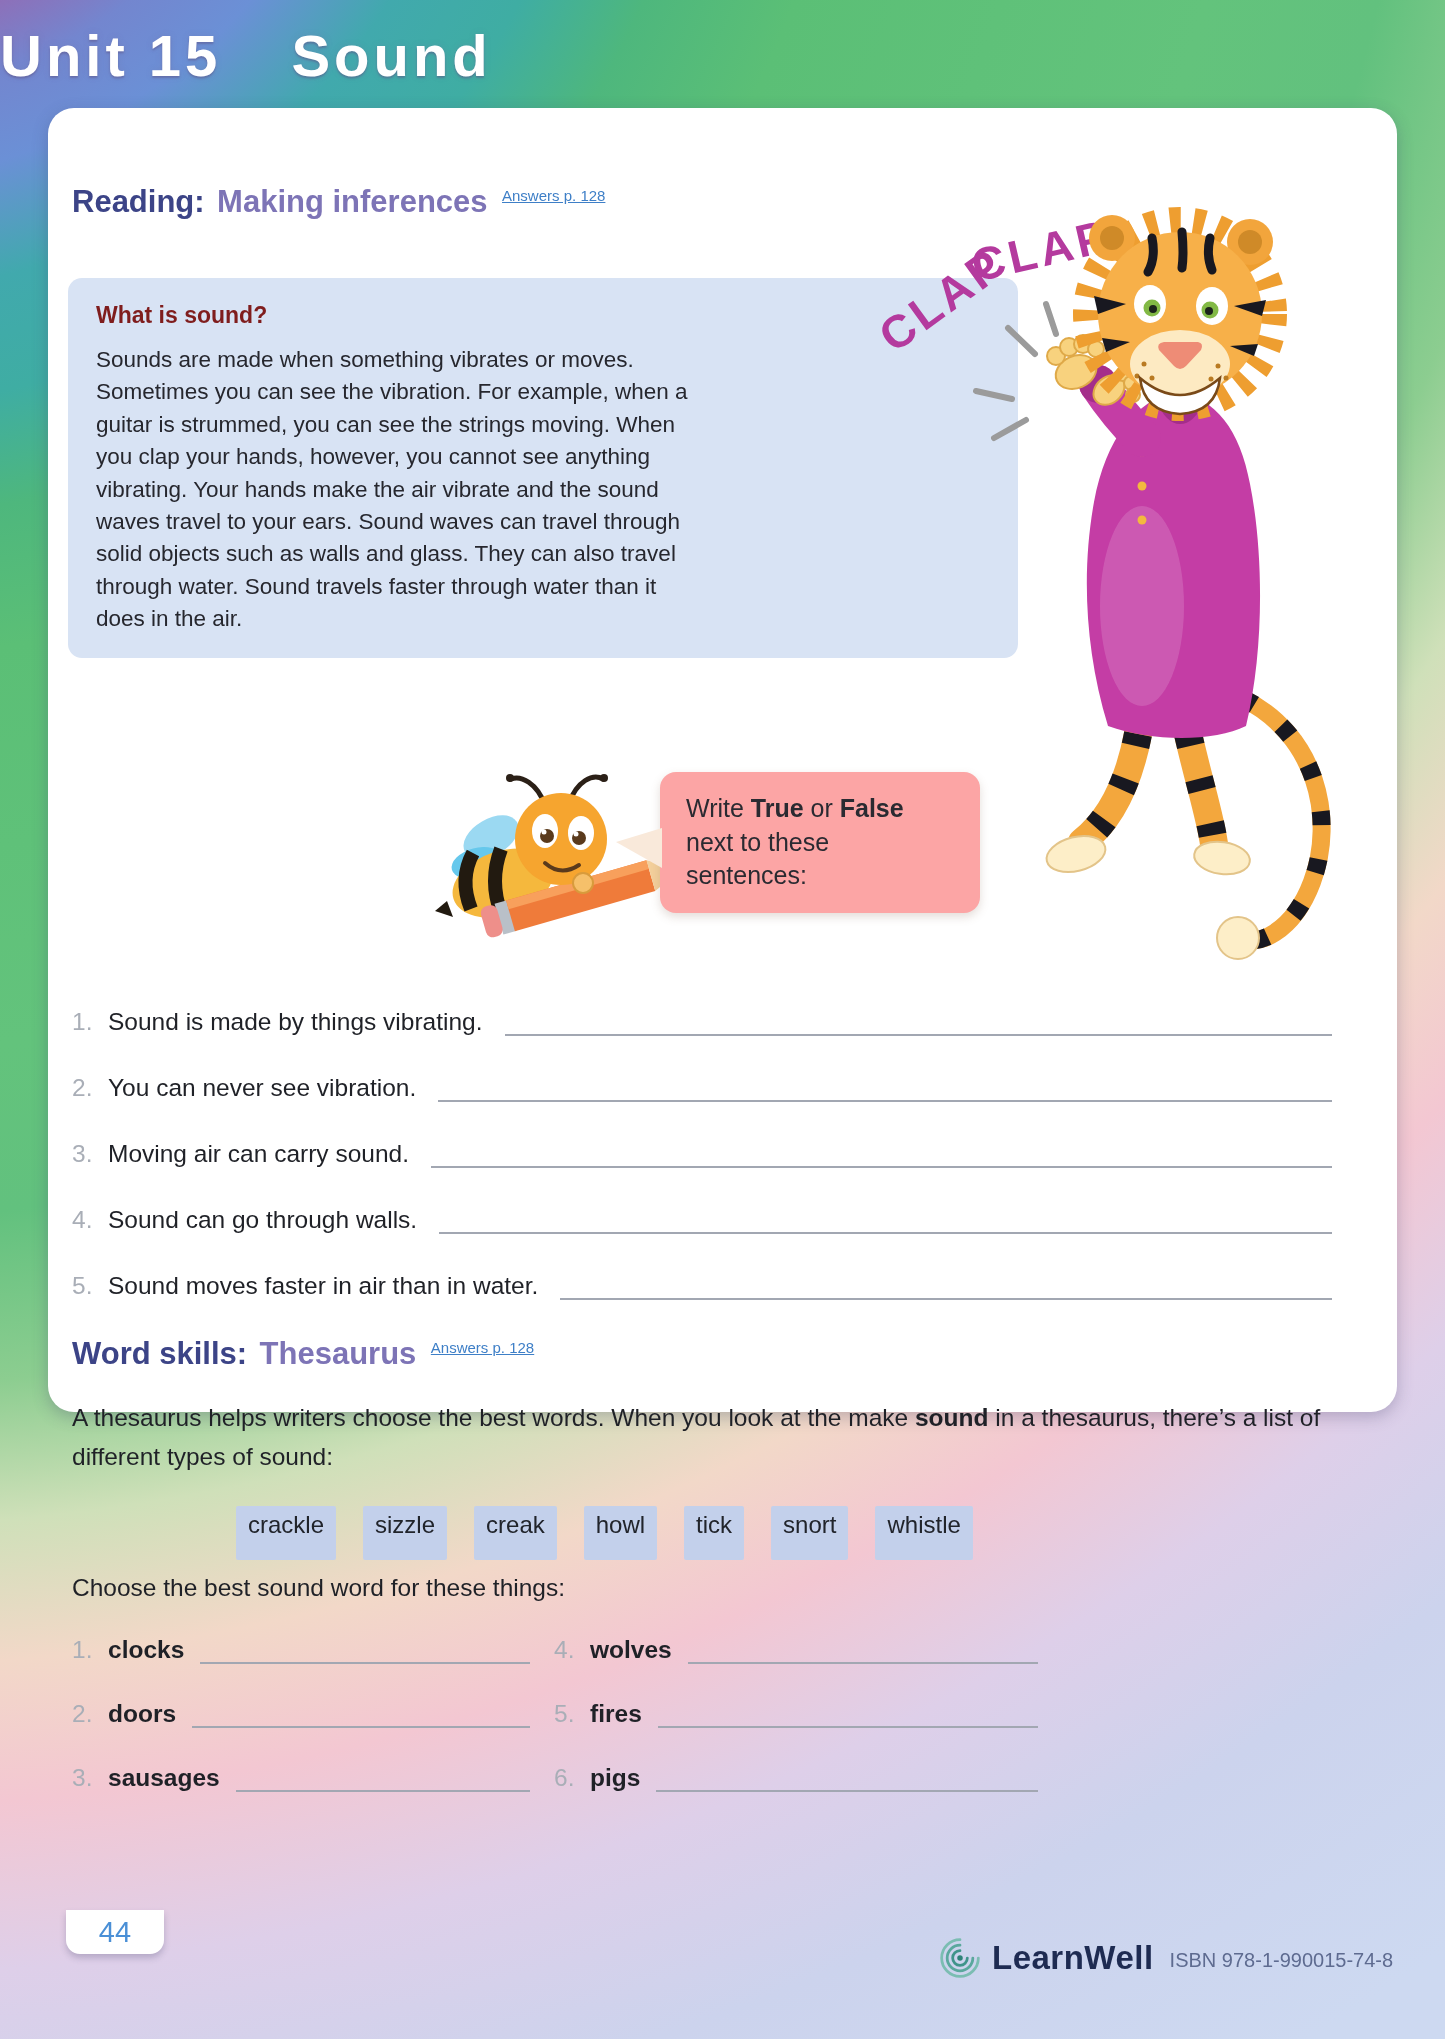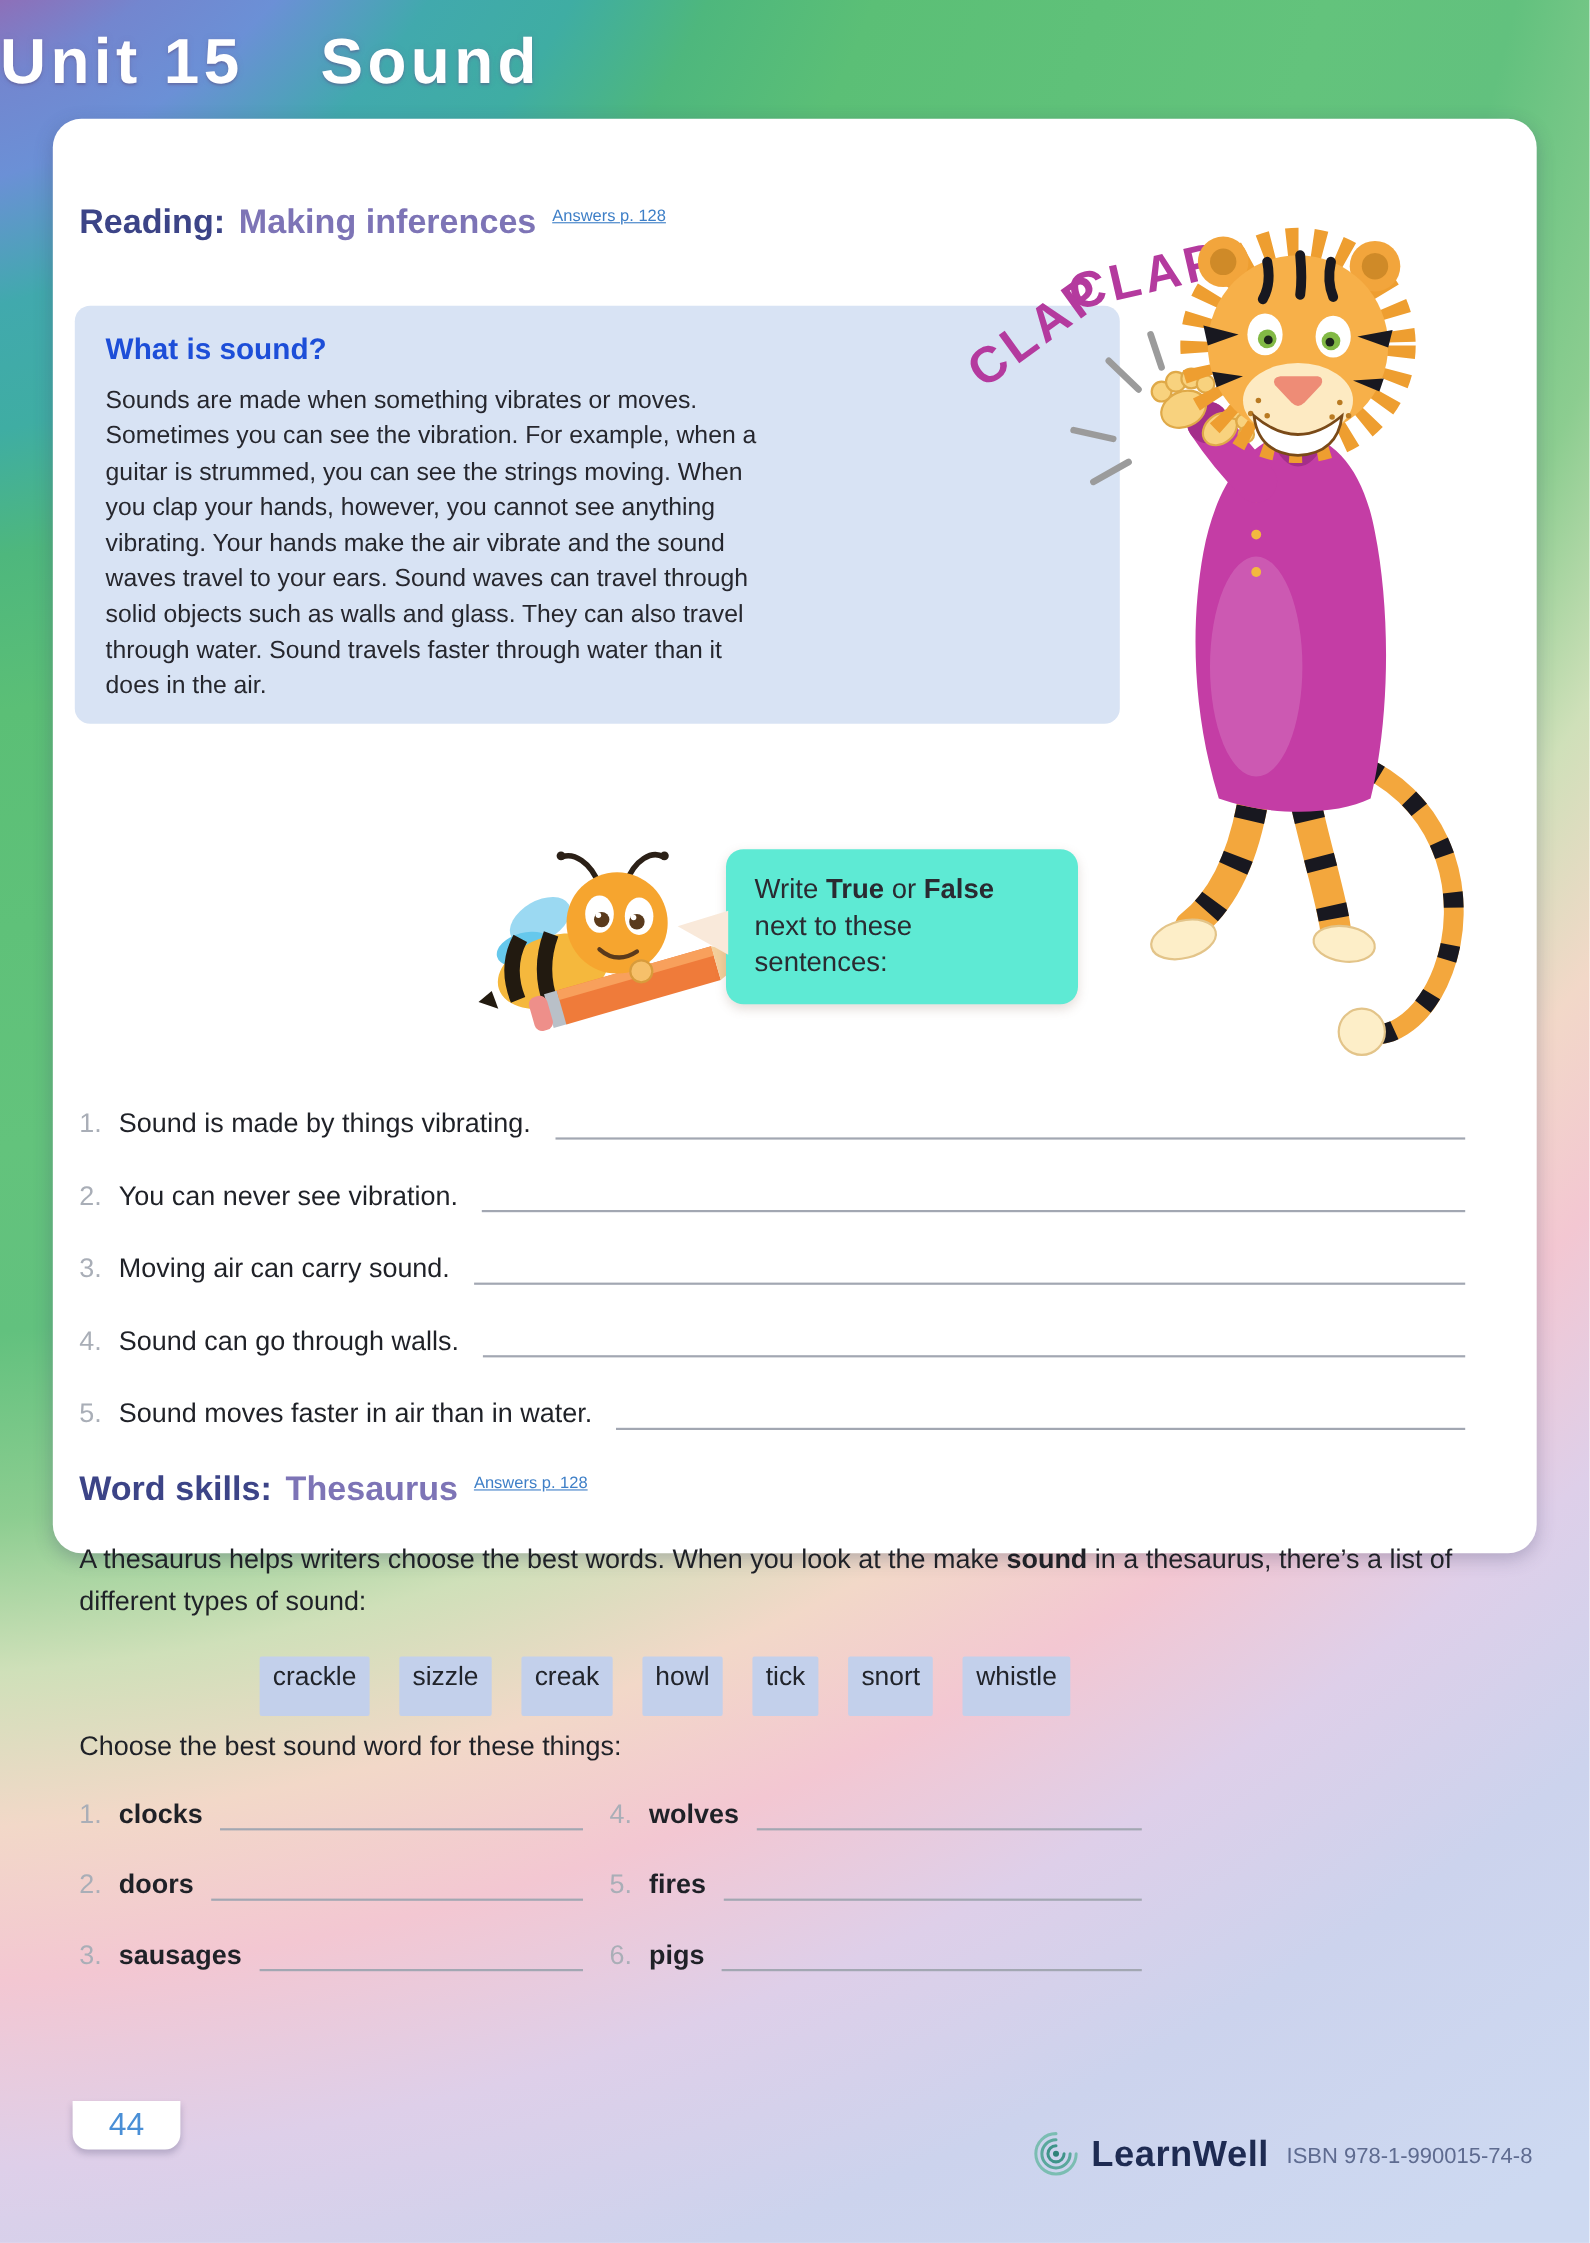--- a/index.html
+++ b/index.html
@@ -45,32 +45,32 @@
   .answers-link {
     font-size:15px; color:#3e7fc7; text-decoration:underline;
     position:relative; top:-11px; margin-left:10px; cursor:pointer;
   }
 
   
   .info-box {
     position:absolute; left:20px; top:170px; width:950px; height:380px;
     background:#d8e3f4; border-radius:14px; padding:24px 28px;
   }
-  .info-box h3 { font-size:27px; font-weight:800; color:#1d4ed8; margin-bottom:15px; }
+  .info-box h3 { font-size:23px; font-weight:800; color:#7f1d1d; margin-bottom:15px; }
   .info-box p { width:614px; font-size:22.5px; line-height:1.44; color:#26272e; }
 
   
   .tiger-svg { position:absolute; left:832px; top:78px; width:470px; height:890px; pointer-events:none; }
   .bee-svg   { position:absolute; left:385px; top:645px; width:258px; height:192px; pointer-events:none; }
   .clap { font-family:"Liberation Sans", sans-serif; font-size:46px; font-weight:800; fill:#b43a9e; letter-spacing:4px; }
 
   
   .speech-bubble {
     position:absolute; left:612px; top:664px; width:320px;
-    background:#5eead4; border-radius:16px; padding:20px 26px;
+    background:#fca5a5; border-radius:16px; padding:20px 26px;
     box-shadow:0 4px 10px rgba(130,100,80,.22);
   }
   .speech-bubble::before {
     content:""; position:absolute; left:-44px; top:56px; width:0; height:0;
     border-top:14px solid transparent; border-bottom:26px solid transparent;
     border-right:46px solid #f9e9da;
   }
   .bubble-line { font-size:25px; line-height:1.34; color:#2a2a31; }
   .bubble-line b { font-weight:800; }
 

